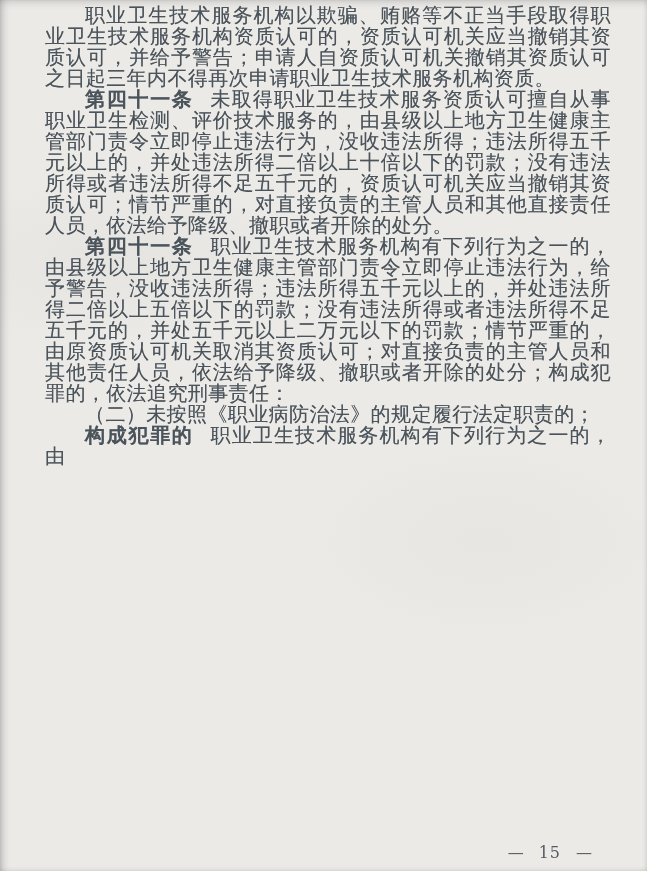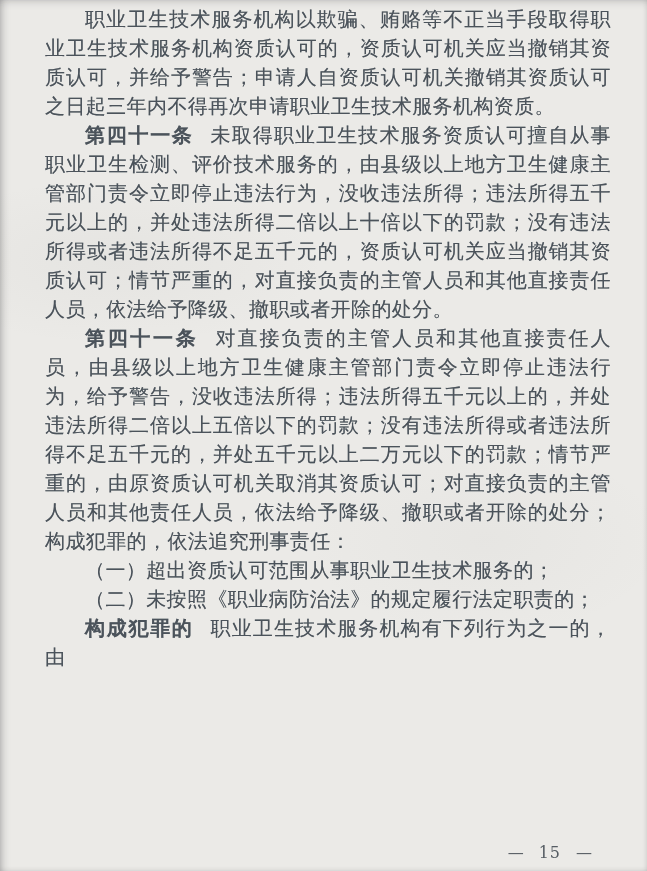--- a/index.html
+++ b/index.html
@@ -23,21 +23,21 @@
   }
   .doc-body {
     position: absolute;
     top: 5px;
     left: 45px;
     right: 36px;
   }
   .para {
     margin: 0;
     font-size: 20px;
-    line-height: 29px;
+    line-height: 21px;
     letter-spacing: 0.4px;
     text-align: justify;
     text-indent: 2em;
     text-shadow: 0 0 0.6px rgba(75,83,91,0.55);
   }
   .lead {
     font-weight: 700;
     font-family: "DejaVu Sans", "Liberation Sans", sans-serif;
     margin-right: 0.85em;
     letter-spacing: 1px;
@@ -59,23 +59,22 @@
 </head>
 <body>
 
 <div class="page">
   <div class="doc-body">
 
     <p class="para"><span>职业卫生技术服务机构以欺骗、贿赂等不正当手段取得职业卫生技术服务机构资质认可的，资质认可机关应当撤销其资质认可，并给予警告；申请人自资质认可机关撤销其资质认可之日起三年内不得再次申请职业卫生技术服务机构资质。</span></p>
 
     <p class="para"><span class="lead">第四十一条</span><span>未取得职业卫生技术服务资质认可擅自从事职业卫生检测、评价技术服务的，由县级以上地方卫生健康主管部门责令立即停止违法行为，没收违法所得；违法所得五千元以上的，并处违法所得二倍以上十倍以下的罚款；没有违法所得或者违法所得不足五千元的，资质认可机关应当撤销其资质认可；情节严重的，对直接负责的主管人员和其他直接责任人员，依法给予降级、撤职或者开除的处分。</span></p>
 
-    <p class="para"><span class="lead">第四十一条</span><span>对直接负责的主管人员和其他直接责任人员，由县级以上地方卫生健康主管部门责令立即停止违法行为，给予警告，没收违法所得；违法所得五千元以上的，并处违法所得二倍以上五倍以下的罚款；没有违法所得或者违法所得不足五千元的，并处五千元以上二万元以下的罚款；情节严重的，由原资质认可机关取消其资质认可；对直接负责的主管人员和其他责任人员，依法给予降级、撤职或者开除的处分；构成犯罪的，依法追究刑事责任：</span></p>
+    <p class="para"><span class="lead">第四十一条</span><span>职业卫生技术服务机构有下列行为之一的，由县级以上地方卫生健康主管部门责令立即停止违法行为，给予警告，没收违法所得；违法所得五千元以上的，并处违法所得二倍以上五倍以下的罚款；没有违法所得或者违法所得不足五千元的，并处五千元以上二万元以下的罚款；情节严重的，由原资质认可机关取消其资质认可；对直接负责的主管人员和其他责任人员，依法给予降级、撤职或者开除的处分；构成犯罪的，依法追究刑事责任：</span></p>
 
-    <p class="para"><span>（一）超出资质认可范围从事职业卫生技术服务的；</span></p>
 
     <p class="para"><span>（二）未按照《职业病防治法》的规定履行法定职责的；</span></p>
 
 
     <p class="para"><span class="lead">构成犯罪的</span><span>职业卫生技术服务机构有下列行为之一的，由</span></p>
 
   </div>
 
   <div class="footer">
     <span class="dash">—</span>

